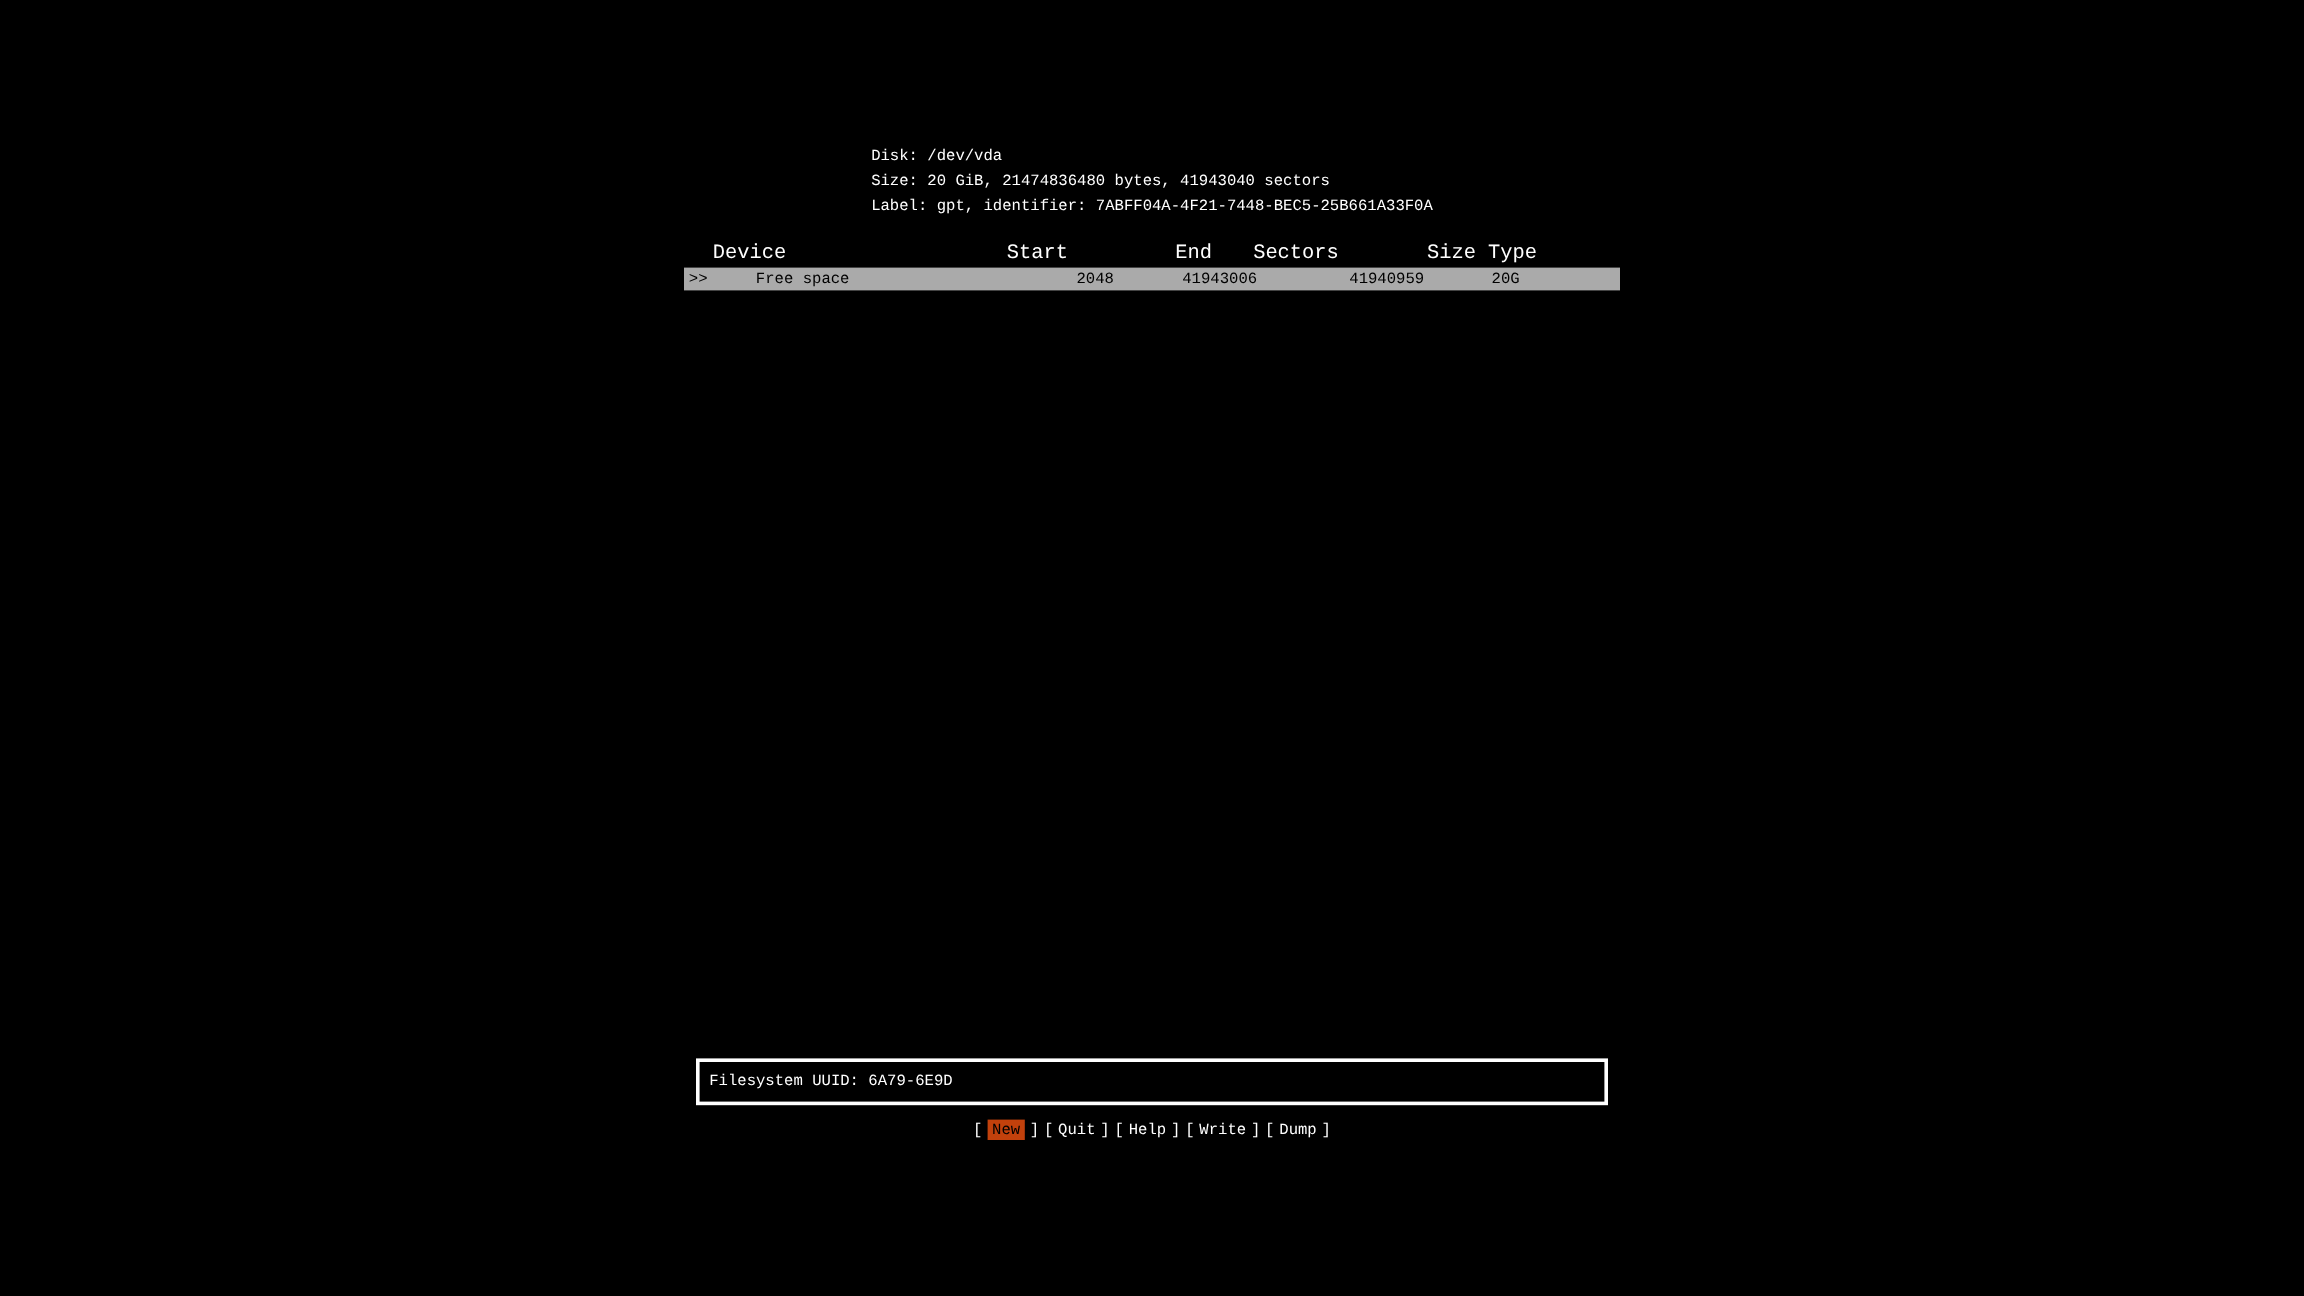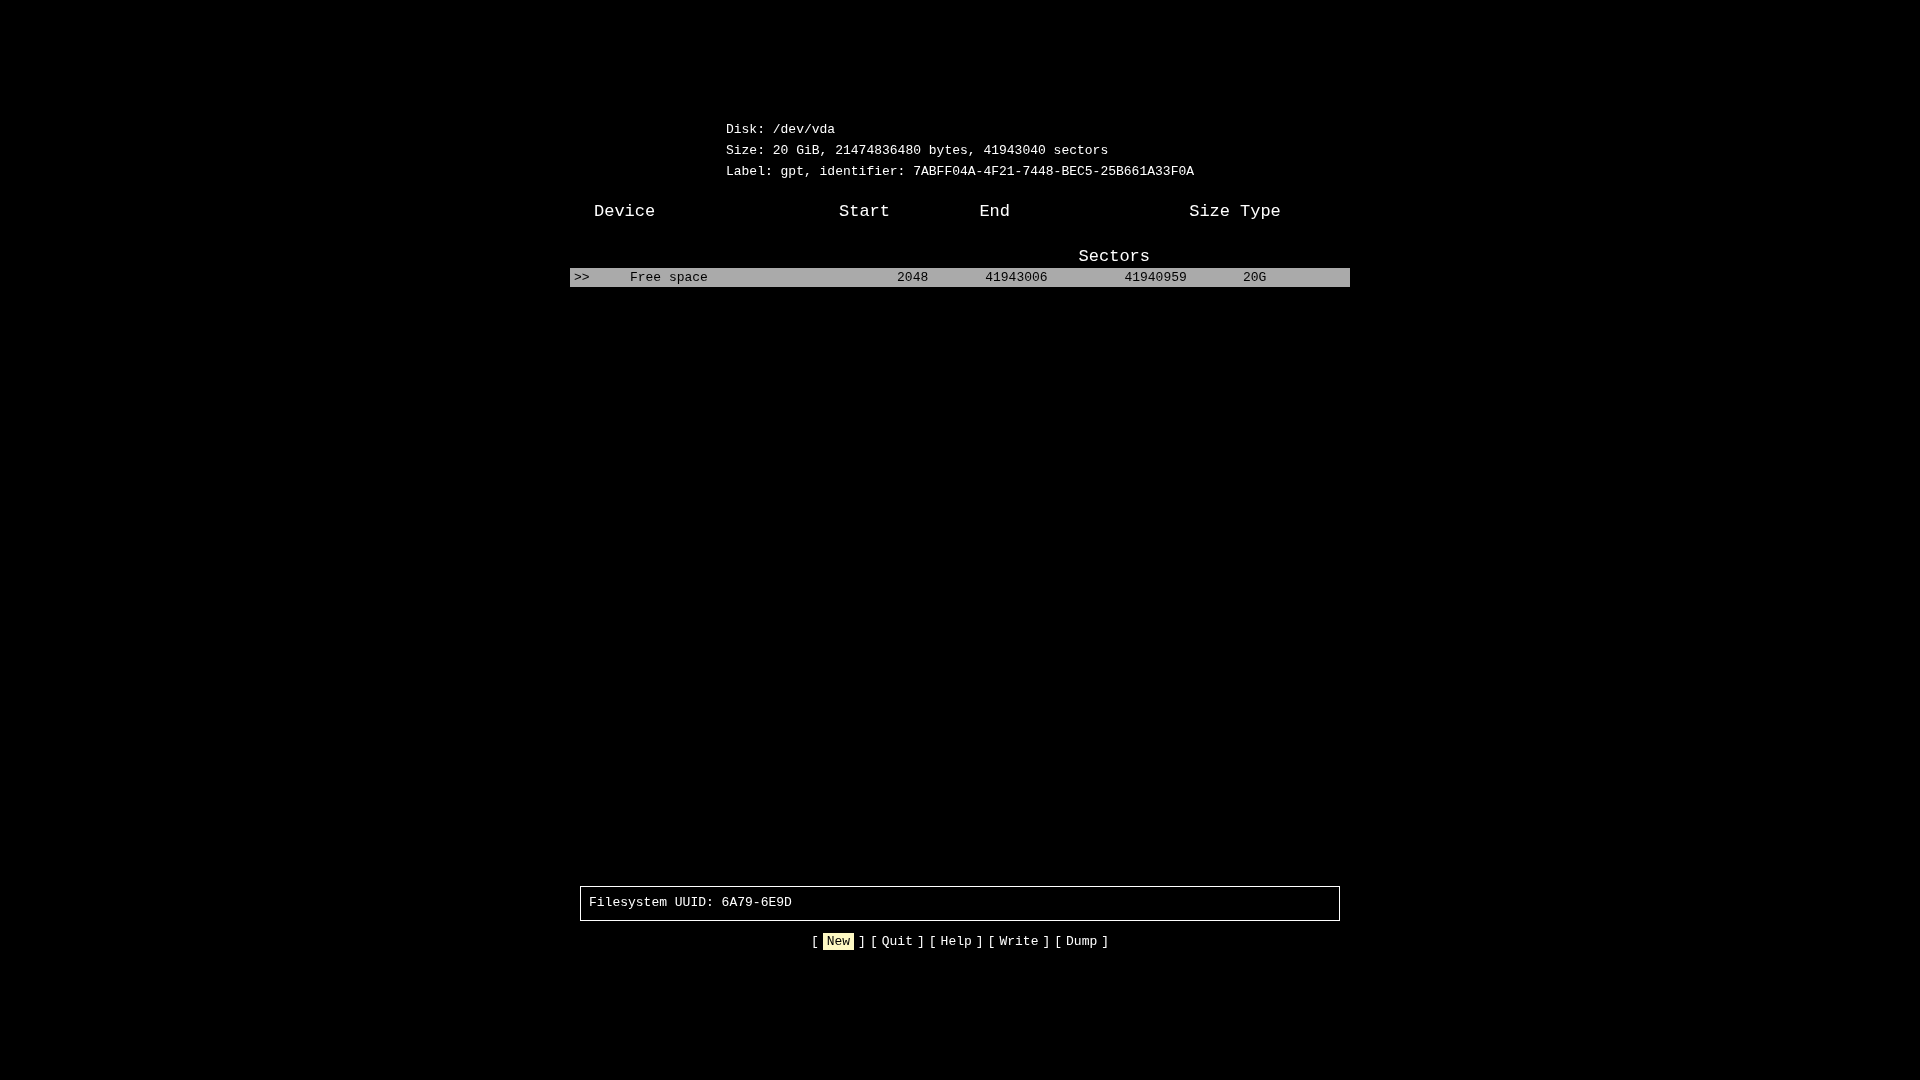--- a/index.html
+++ b/index.html
@@ -71,22 +71,21 @@
       text-align: right;
     }
 
     .col-end {
       width: 120px;
       text-align: right;
     }
 
     .col-sectors {
       width: 140px;
-      text-align: right;
-      margin-top: 45px;
+      text-align: center;
     }
 
     .col-size {
       width: 80px;
       text-align: right;
     }
 
     .col-type {
       width: 80px;
       text-align: left;
@@ -143,40 +142,40 @@
 
     .bottom-section {
       position: absolute;
       bottom: 130px;
       left: 50%;
       transform: translateX(-50%);
       width: 760px;
     }
 
     .filesystem-info-box {
-      border: 1px solid #ffffff;
+      border: 3px solid #ffffff;
       padding: 6px 8px;
       font-size: 13px;
       color: #ffffff;
       line-height: 1.6;
       width: 760px;
     }
 
     .menu-bar {
       margin-top: 12px;
       display: flex;
       align-items: center;
       gap: 4px;
       font-size: 13px;
       color: #ffffff;
       justify-content: center;
     }
 
     .menu-item-selected {
-      background-color: #fef9c3;
+      background-color: #c2410c;
       color: #000000;
       padding: 1px 4px;
       font-size: 13px;
     }
 
     .menu-bracket {
       color: #ffffff;
     }
 
     .menu-item-text {

